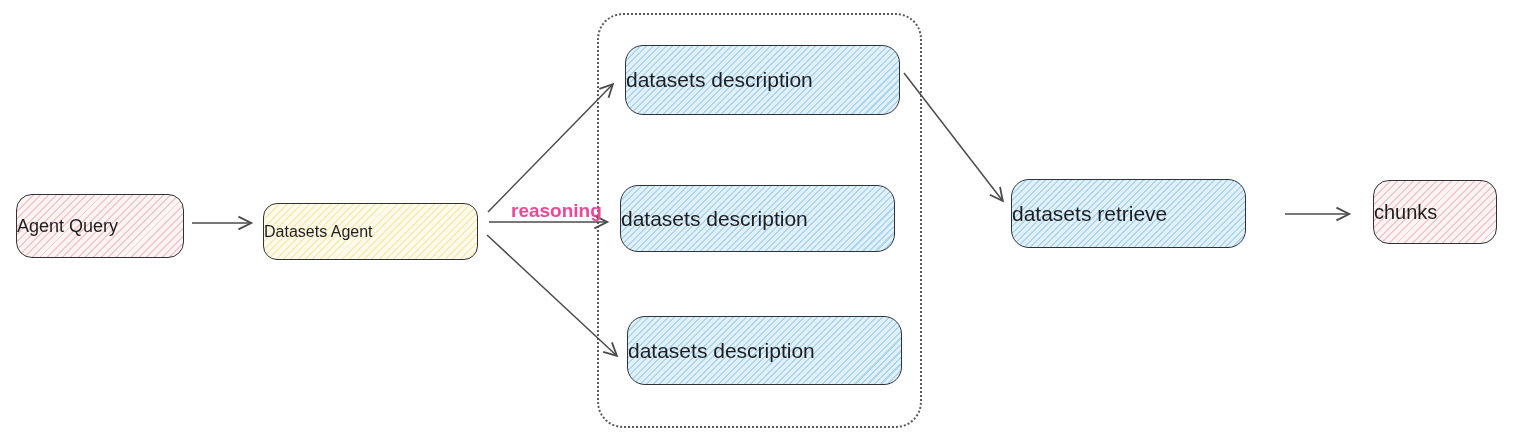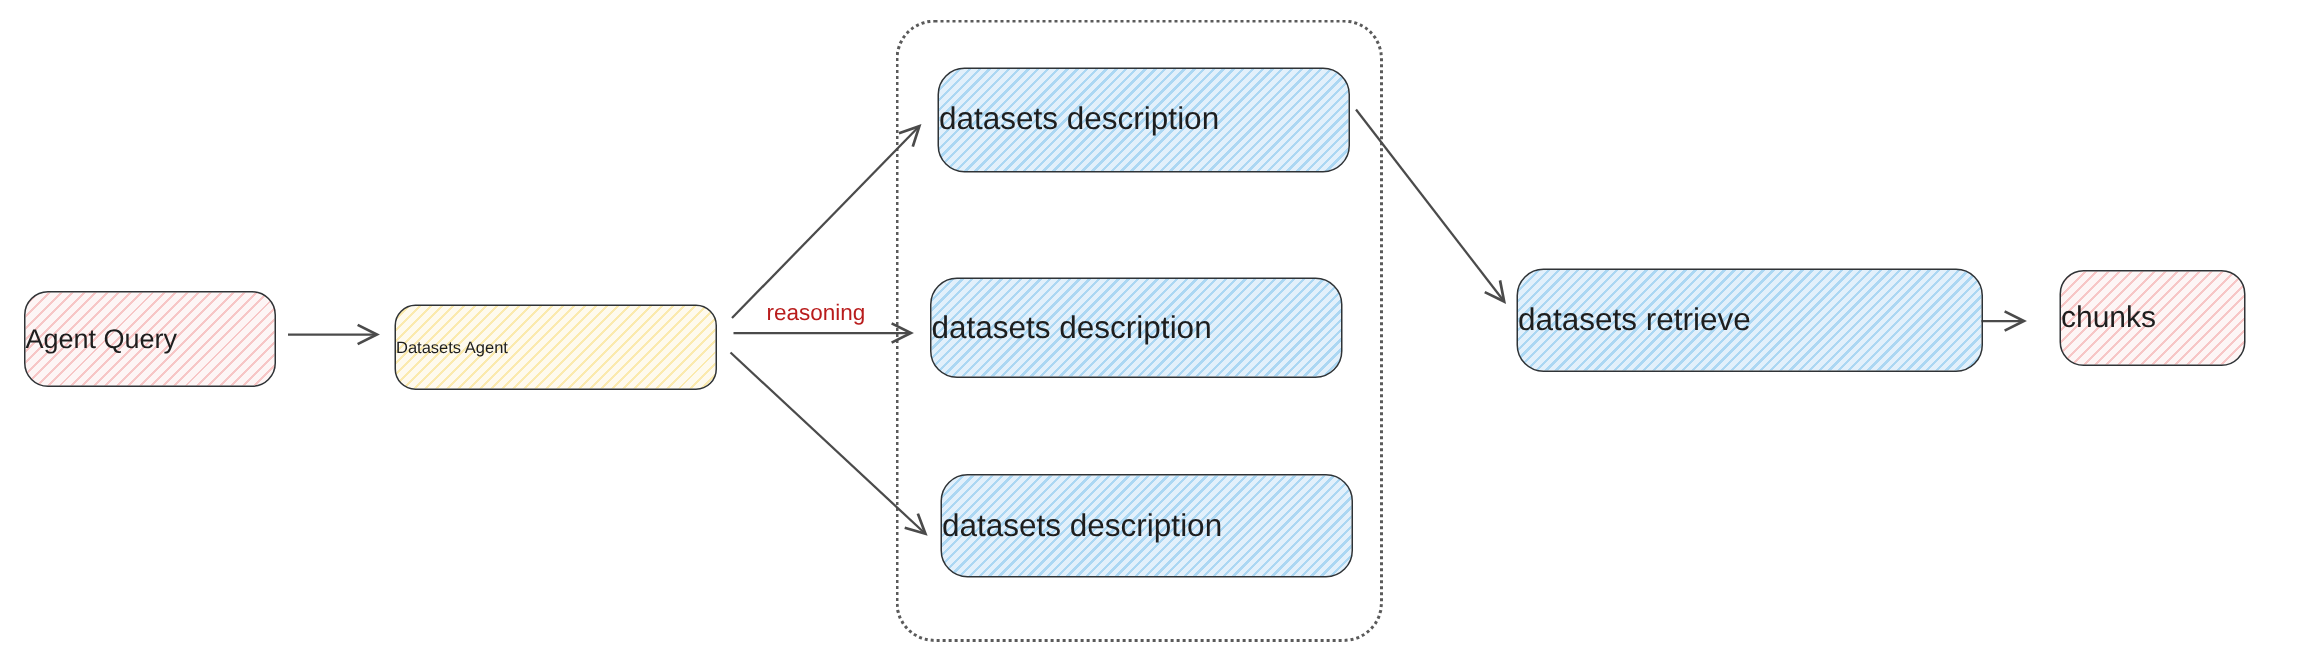--- a/index.html
+++ b/index.html
@@ -45,45 +45,46 @@
       #fbeaae 0px, #fbeaae 1.4px,
       #fefaee 1.4px, #fefaee 5.2px);
   }
   .fill-blue {
     background: repeating-linear-gradient(135deg,
       #abd7f3 0px, #abd7f3 1.6px,
       #e2f0fb 1.6px, #e2f0fb 4.6px);
   }
 
   .node-search-query    { left: 16px;  top: 194px; width: 168px; height: 64px; border-radius: 16px; font-size: 18px; }
-  .node-datasets-agent  { left: 263px; top: 203px; width: 215px; height: 57px; border-radius: 14px; font-size: 11px; }
+  .node-datasets-agent  { left: 263px; top: 203px; width: 215px; height: 57px; border-radius: 14px; font-size: 16px; }
   .node-desc-1          { left: 625px; top: 45px;  width: 275px; height: 70px; border-radius: 18px; font-size: 21px; }
   .node-desc-2          { left: 620px; top: 185px; width: 275px; height: 67px; border-radius: 18px; font-size: 21px; }
   .node-desc-3          { left: 627px; top: 316px; width: 275px; height: 69px; border-radius: 18px; font-size: 21px; }
-  .node-datasets-retrieve { left: 1011px; top: 179px; width: 311px; height: 69px; border-radius: 18px; font-size: 21px; }
+  .node-datasets-retrieve { left: 1011px; top: 179px; width: 235px; height: 69px; border-radius: 18px; font-size: 21px; }
   .node-chunks          { left: 1373px; top: 180px; width: 124px; height: 64px; border-radius: 16px; font-size: 20px; }
 
   .group-container {
     position: absolute;
     left: 597px;
     top: 13px;
     width: 325px;
     height: 415px;
     border: 2px dotted #5a5a5a;
     border-radius: 26px;
     box-sizing: border-box;
     background: transparent;
   }
   .edge-label {
     position: absolute;
     left: 511px;
     top: 200px;
-    font-size: 15px;
-    color: #b91c1c;
+    font-size: 19px;
+    color: #ec4899;
     background: transparent;
+    font-weight: bold;
   }
 </style>
 </head>
 <body>
 
 <div class="canvas">
 
   <div class="group-container"></div>
 
   <svg class="edges-svg" viewBox="0 0 1536 444">

